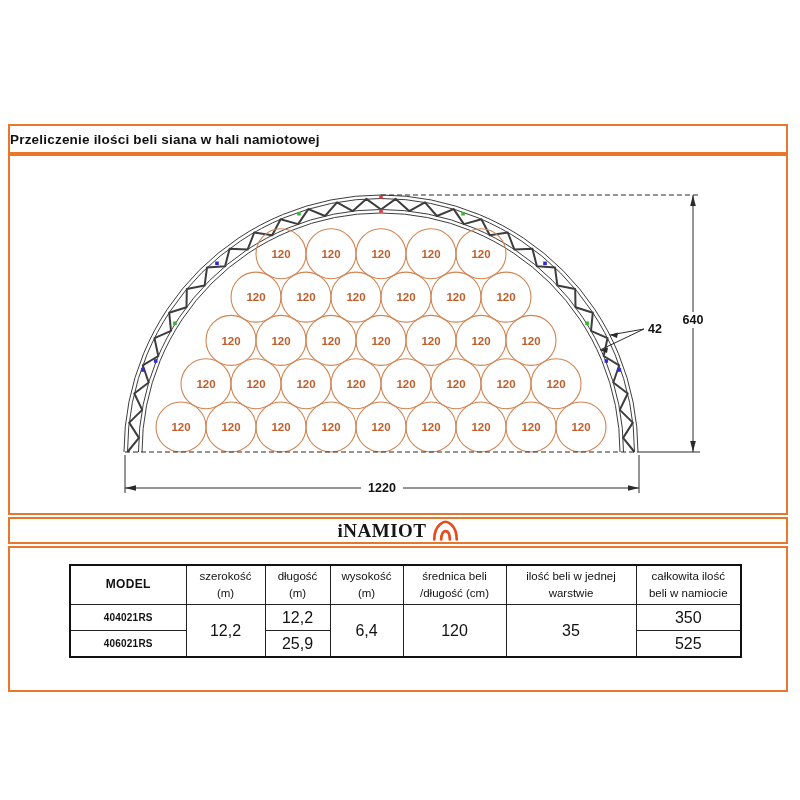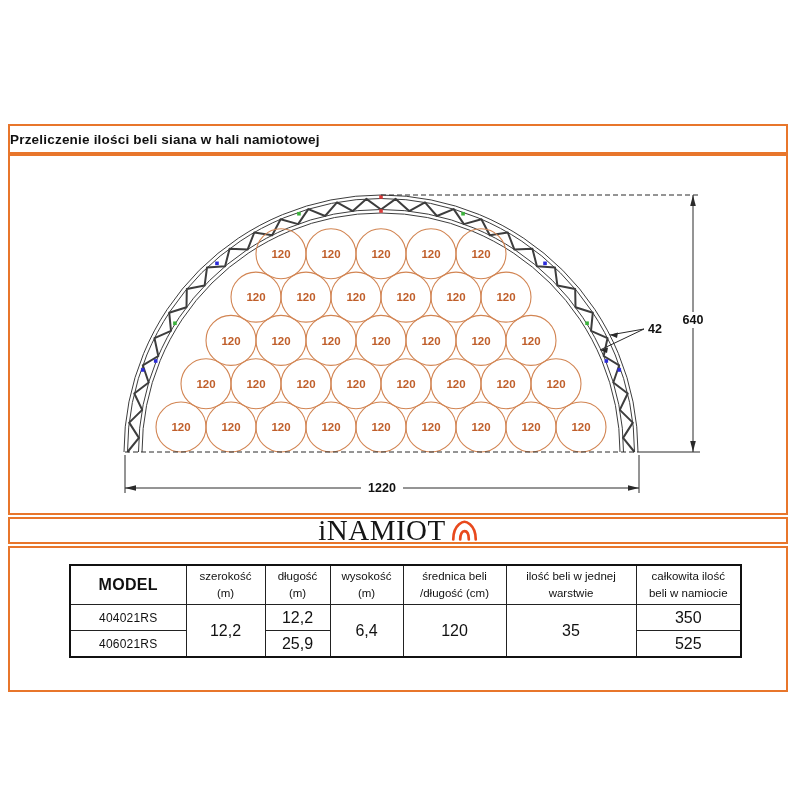--- a/index.html
+++ b/index.html
@@ -2,30 +2,30 @@
 <html style="--frame-orange: #E8762B; --logo-orange: #E8491D;"><head>
 <meta charset="utf-8">
 <style>
   html,body{margin:0;padding:0;background:#fff;}
   body{width:800px;height:800px;position:relative;font-family:"Liberation Sans",sans-serif;color:#111;overflow:hidden;}
   .box{position:absolute;left:8px;width:780px;border:2px solid var(--frame-orange,#E8762B);box-sizing:border-box;background:#fff;}
   .title-box{top:124px;height:30px;display:flex;align-items:center;justify-content:flex-start;}
   .title{font-weight:bold;font-size:13.5px;letter-spacing:.2px;}
   .diagram-box{top:154px;height:361px;}
   .logo-box{top:517px;height:27px;display:flex;align-items:center;justify-content:center;gap:5px;}
-  .logo-text{font-family:"Liberation Serif",serif;font-weight:normal;font-size:29px;line-height:1;letter-spacing:.5px;color:#161616;}
+  .logo-text{font-family:"Liberation Serif",serif;font-weight:bold;font-size:19px;line-height:1;letter-spacing:.5px;color:#161616;}
   .logo-icon{display:block;color:var(--logo-orange,#E8491D);}
   .table-box{top:546px;height:146px;}
   table.spec{position:absolute;left:59px;top:16px;width:671px;border-collapse:collapse;table-layout:fixed;background:#fff;}
   table.spec th,table.spec td{border:1px solid #222;padding:0;text-align:center;vertical-align:middle;background:#fff;}
   table.spec{border:2px solid #111;}
   table.spec th{height:38px;font-weight:normal;font-size:11.5px;line-height:1.45;}
-  table.spec th.model-h{font-weight:bold;font-size:16px;letter-spacing:.3px;}
+  table.spec th.model-h{font-weight:bold;font-size:12px;letter-spacing:.3px;}
   table.spec td{height:25px;font-size:16px;}
-  table.spec td.model{font-weight:normal;font-size:12px;letter-spacing:.2px;}
+  table.spec td.model{font-weight:bold;font-size:10px;letter-spacing:.2px;}
   .overlay{position:absolute;left:0;top:0;width:800px;height:800px;pointer-events:none;}
 </style>
 </head>
 <body>
 
 <div class="box title-box">
   <span class="title">Przeliczenie ilości beli siana w hali namiotowej</span>
 </div>
 
 <div class="box diagram-box"></div>

